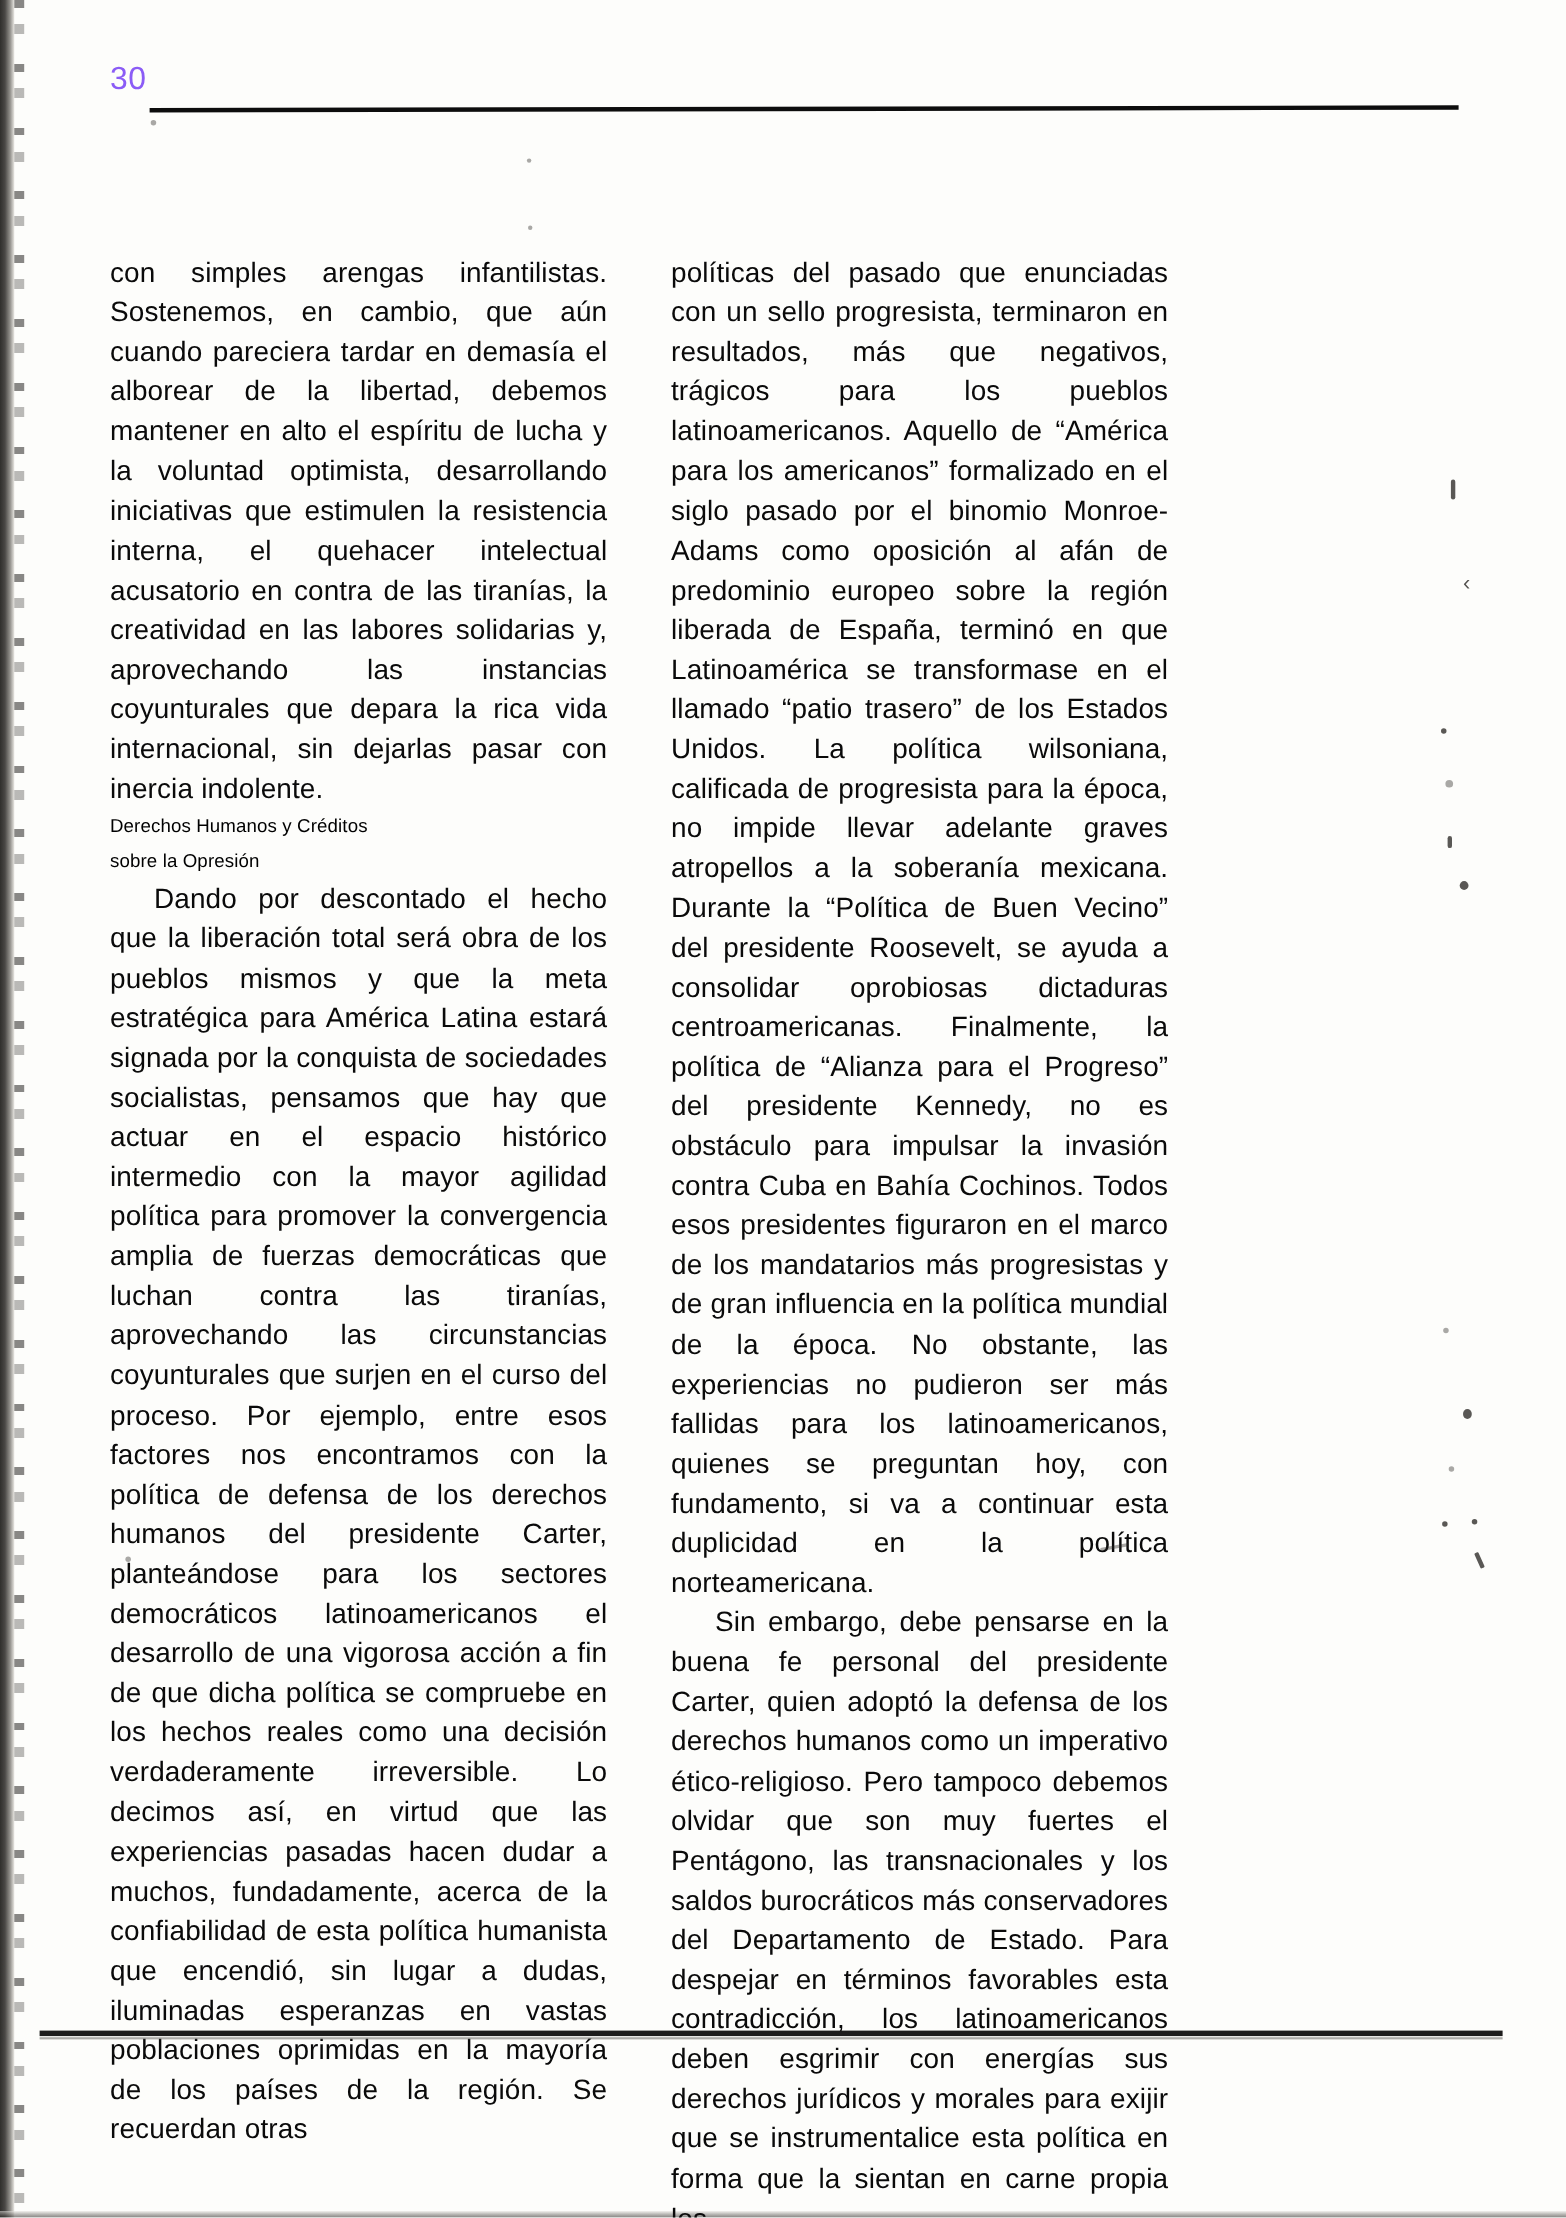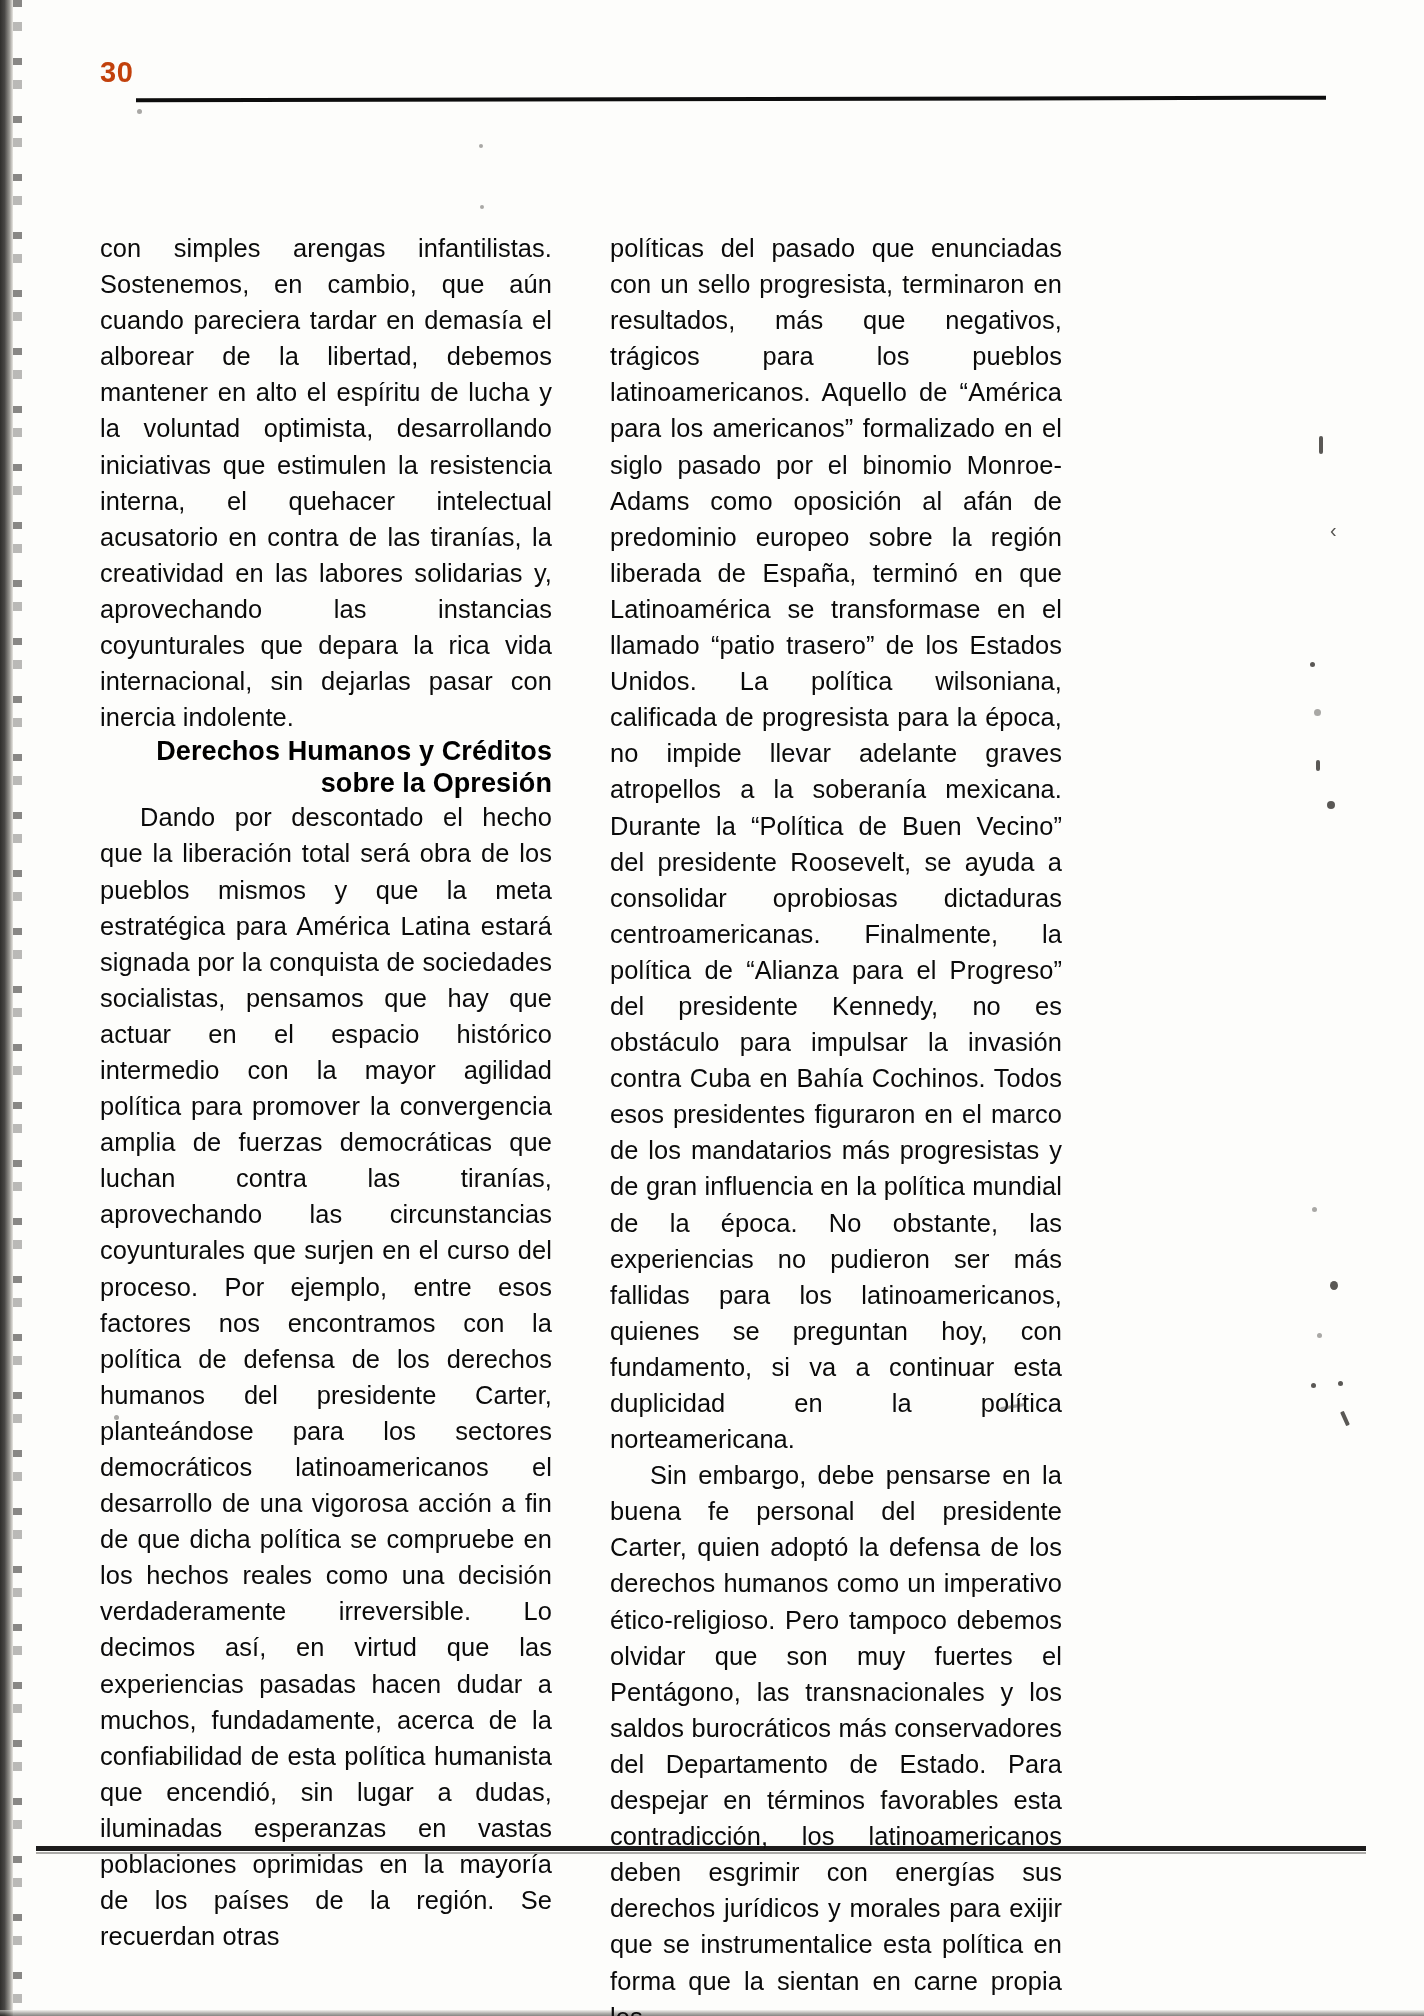--- a/index.html
+++ b/index.html
@@ -59,22 +59,22 @@
   .page-header {
     position: absolute;
     left: 100px;
     top: 58px;
     width: 1226px;
   }
   .folio {
     font-size: 29px;
     letter-spacing: .5px;
     line-height: 1;
-    font-weight: 700;
-    color: #c2410c;
+    font-weight: 400;
+    color: #8b5cf6;
   }
   .header-rule {
     position: absolute;
     left: 36px;
     top: 39px;
     width: 1190px;
     height: 4px;
     background: #0d0d0d;
     transform: rotate(-0.12deg);
   }
@@ -104,27 +104,26 @@
     text-justify: inter-word;
     word-spacing: .2px;
     letter-spacing: .1px;
     color: #0a0a0a;
     hyphens: manual;
   }
   .body-text.indent { text-indent: 40px; }
   .body-text.no-indent { text-indent: 0; }
 
   .section-heading {
-    font-size: 27px;
+    font-size: 17px;
     line-height: 32px;
-    font-weight: 700;
+    font-weight: 400;
     letter-spacing: .1px;
     margin: 0;
     color: #000;
-    text-align: right;
   }
   .heading-block { margin: 40px 0 26px 0; }
   .heading-line { display: block; }
 
   
   .speck {
     position: absolute;
     background: #2b2926;
     border-radius: 50%;
     opacity: .78;

